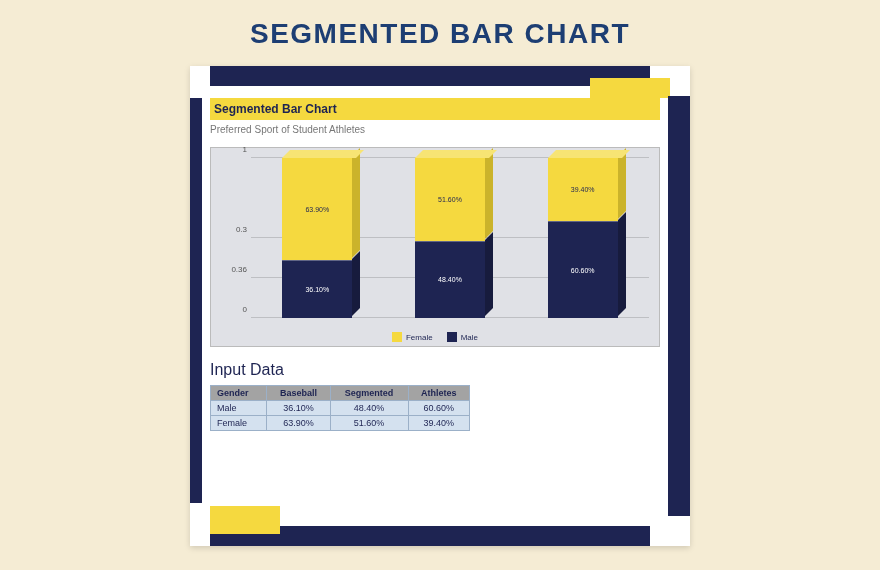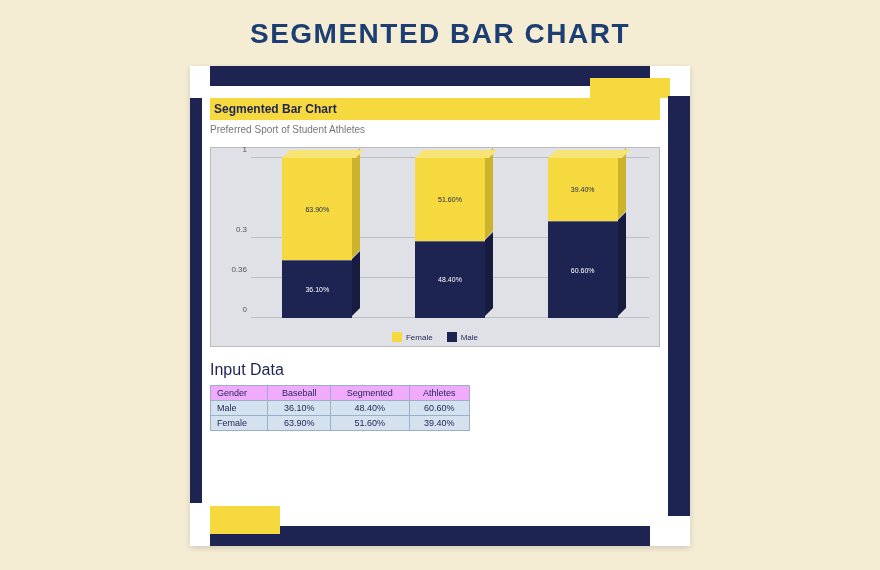--- a/index.html
+++ b/index.html
@@ -105,21 +105,21 @@
     margin-top:6px;
     border-collapse:collapse;
     font-size:9px;
     width:260px;
   }
   table.data th, table.data td {
     border:1px solid #9bb0c8;
     padding:2px 6px;
     text-align:center;
   }
-  table.data th { background:#f0abfc; font-weight:400; color:#1e2452;}
+  table.data th { background:#a3a3a3; font-weight:700; color:#1e2452;}
   table.data td { background:#d4e1ef; color:#1e2452;}
   table.data td:first-child, table.data th:first-child{text-align:left;}
 </style>
 </head>
 <body>
 
 <div class="page-title">SEGMENTED BAR CHART</div>
 
 <div class="sheet">
   <div class="deco-top-dark"></div>

